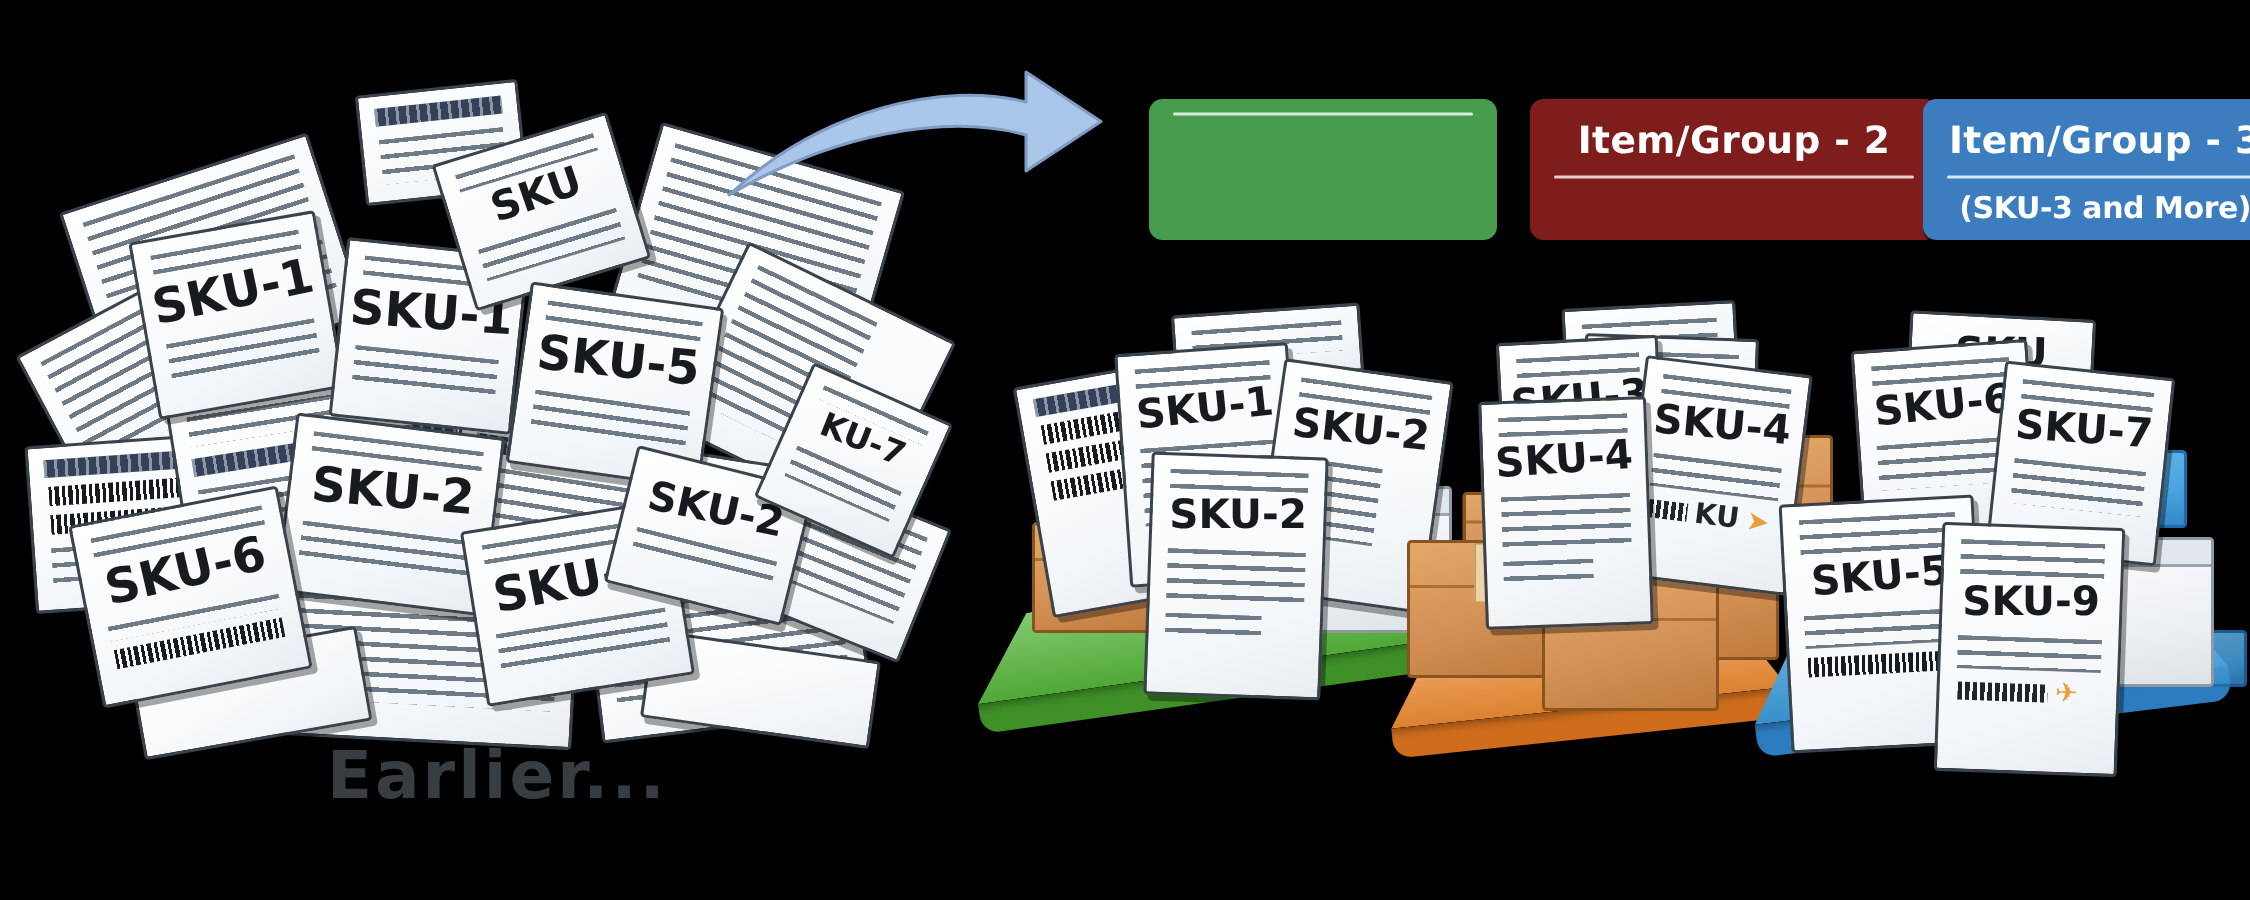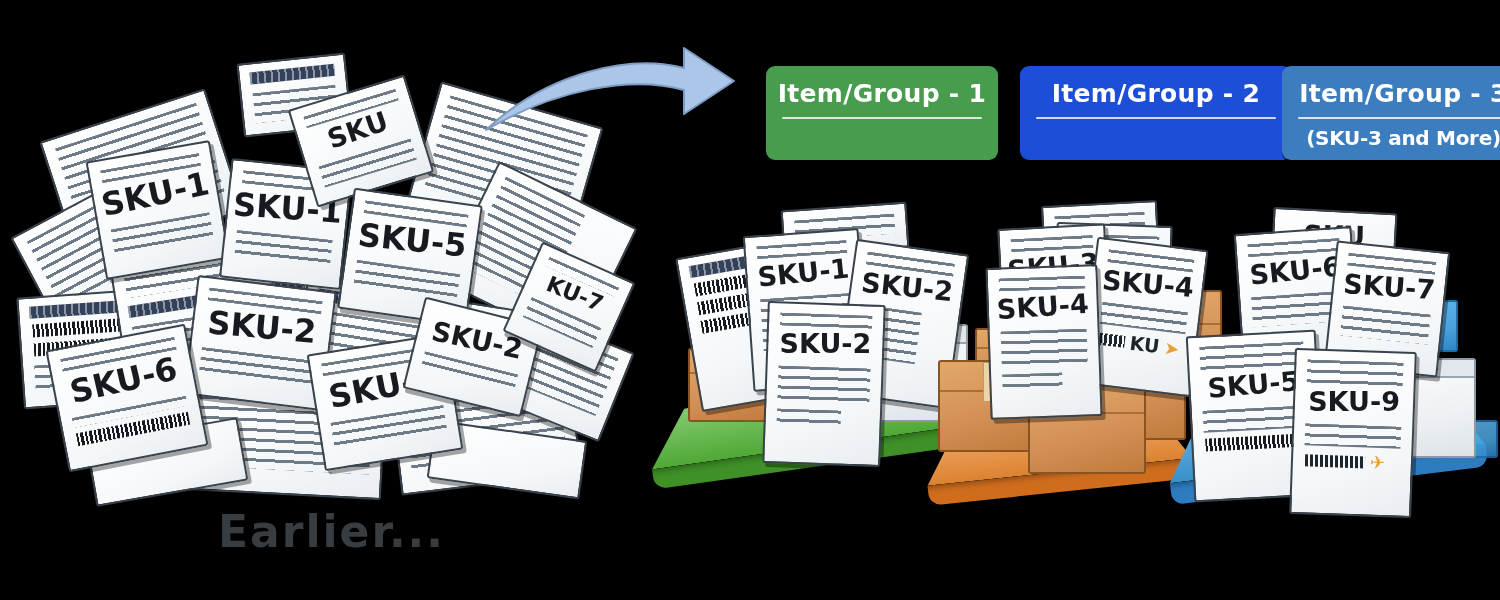--- a/index.html
+++ b/index.html
@@ -146,24 +146,23 @@
         <span class="sku sml">KU-7</span>
         <div class="pl" style="height:22px"></div>
       </div>
   </div>
 
   <svg class="arrow-svg" width="272" height="118" viewBox="0 0 272 118">
     <path d="M8 102 C 70 44, 152 26, 206 40 L 206 20 L 256 53 L 206 86 L 206 62 C 152 47, 76 62, 8 102 Z" fill="#aac6e9" stroke="#7f9cc4" stroke-width="2" stroke-linejoin="round"></path>
   </svg>
 
   <div class="ghdr" style="left:766px;width:232px;background:#479d4d">
-    <div class="t">Item/Group - 1</div>
     <div class="d"></div>
   </div>
-  <div class="ghdr" style="left:1020px;width:272px;background:#1d4ed8">
+  <div class="ghdr" style="left:1020px;width:272px;background:#7f1d1d">
     <div class="t">Item/Group - 2</div>
     <div class="d"></div>
   </div>
   <div class="ghdr" style="left:1282px;width:243px;background:#3c7dc0">
     <div class="t">Item/Group - 3</div>
     <div class="d"></div>
     <div class="s">(SKU-3 and More)</div>
   </div>
 
   <div>
@@ -291,15 +290,15 @@
         <div class="pl" style="height:24px"></div>
         <span class="sku med">SKU-9</span>
         <div class="pl" style="height:22px"></div>
         <div class="kufrag">
           <span class="mini" style="width:60px"></span>
           <span class="orange-glyph">✈</span>
         </div>
       </div>
   </div>
 
-  <div class="caption" style="left:218px;top:506px">Earlier...</div>
+  <div class="caption" style="left:218px;top:492px">Earlier...</div>
 
 </div>
 
 </body></html>

